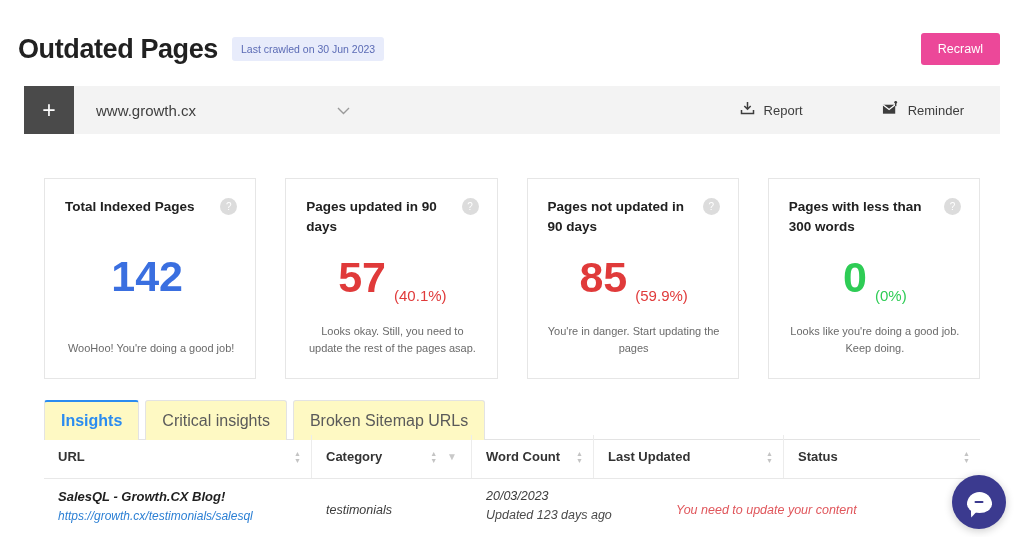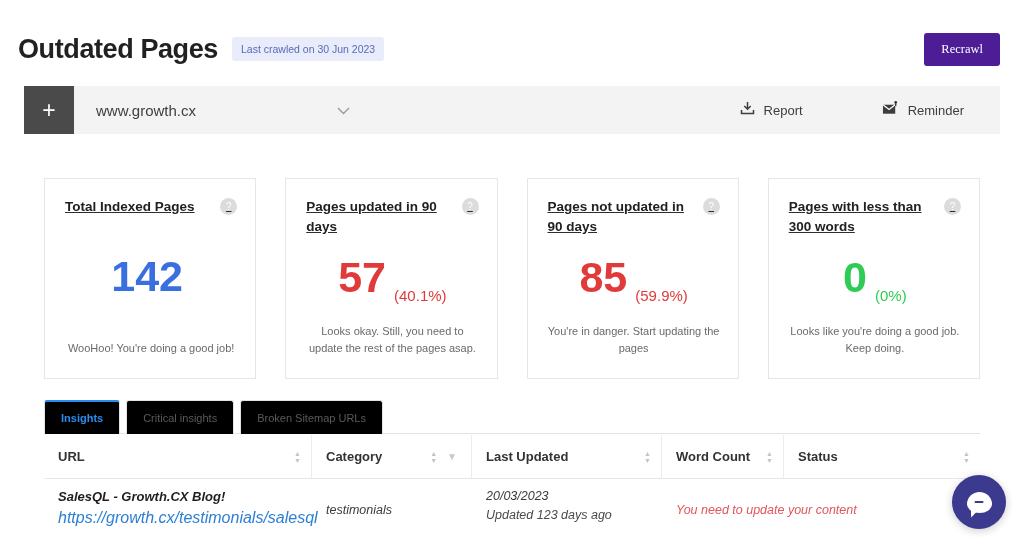--- a/index.html
+++ b/index.html
@@ -26,22 +26,22 @@
     margin-left: 14px;
     background: #e8ecfb;
     color: #5b6bb5;
     font-size: 10.5px;
     padding: 6px 9px 6px 9px;
     border-radius: 3px;
     white-space: nowrap;
   }
   .header-spacer { flex: 1; }
   .recrawl-btn {
-    background: #4c1d95; color: #fff; border: none;
-    font-family: Liberation Serif, serif; font-size: 12.5px;
+    background: #ec4899; color: #fff; border: none;
+    font-family: Liberation Sans, sans-serif; font-size: 12.5px;
     padding: 9px 17px; border-radius: 3px; cursor: pointer;
     white-space: nowrap;
   }
 
   
   .toolbar {
     position: absolute; left: 24px; top: 86px;
     width: 976px; height: 48px;
     background: #f3f3f3;
     display: flex; align-items: stretch;
@@ -71,21 +71,21 @@
     position: absolute; left: 44px; top: 178px;
     width: 936px; display: flex; gap: 29px;
   }
   .card {
     width: 213px; height: 201px;
     background: #fff; border: 1px solid #e6e6e6;
     padding: 18px 18px 0 20px;
     display: flex; flex-direction: column;
     position: relative;
   }
-  .card-title-row { display: flex; align-items: flex-start; text-decoration: underline; }
+  .card-title-row { display: flex; align-items: flex-start; }
   .card-title {
     font-size: 13.5px; font-weight: 700; color: #212121;
     line-height: 1.45; flex: 1; padding-right: 6px;
   }
   .help-icon {
     width: 17px; height: 17px; border-radius: 50%;
     background: #dcdcdc; color: #fff;
     font-size: 10px; line-height: 17px; text-align: center;
     flex: 0 0 auto; cursor: pointer; margin-top: 1px;
   }
@@ -101,22 +101,22 @@
   }
 
   
   .tabs {
     position: absolute; left: 44px; top: 399px;
     width: 936px; display: flex; align-items: flex-end;
     border-bottom: 1px solid #e3e3e3;
   }
   .tab {
     padding: 11px 16px 10px 16px;
-    font-size: 11px; color: #5a5a5a;
-    background: #000000;
+    font-size: 16px; color: #5a5a5a;
+    background: #fef9c3;
     border: 1px solid #e3e3e3; border-bottom: none;
     border-radius: 3px 3px 0 0;
     margin-right: 6px; cursor: pointer; white-space: nowrap;
     position: relative; top: 1px;
   }
   .tab.active {
     color: #2b8cf0; font-weight: 700;
     border-top: 2px solid #2b8cf0;
     padding-top: 10px;
   }
@@ -140,21 +140,21 @@
   .funnel { color: #c9c9c9; cursor: pointer; padding-right: 14px; font-size: 10px; }
   .col-url { width: 268px; padding-left: 14px; border-right: 1px solid #ececec; }
   .col-cat { width: 160px; padding-left: 14px; border-right: 1px solid #ececec; }
   .col-upd { width: 190px; padding-left: 14px; border-right: 1px solid #ececec; }
   .col-wc  { width: 122px; padding-left: 14px; border-right: 1px solid #ececec; }
   .col-st  { flex: 1; padding-left: 14px; }
 
   .t-row { display: flex; align-items: flex-start; padding-top: 10px; font-style: italic; }
   .cell { font-size: 12.5px; color: #3b3b3b; }
   .row-title { font-size: 13px; font-weight: 700; color: #1f1f1f; }
-  .row-link { font-size: 16px; color: #2b7fd4; margin-top: 5px; display: block; cursor: pointer; }
+  .row-link { font-size: 12px; color: #2b7fd4; margin-top: 5px; display: block; cursor: pointer; }
   .row-date { font-size: 12.5px; color: #3b3b3b; }
   .row-ago { font-size: 12.5px; color: #4a4a4a; margin-top: 5px; }
   .row-status { font-size: 12.5px; color: #e0565b; }
 
   
   .chat-widget {
     position: absolute; right: 18px; bottom: 8px;
     width: 54px; height: 54px; border-radius: 50%;
     background: #3b3a8f;
     display: flex; align-items: center; justify-content: center;
@@ -291,29 +291,29 @@
           </span>
       </div>
       <div class="th col-cat">
         <span class="lbl">Category</span>
         <span class="sorter">
             <span>▲</span>
             <span>▼</span>
           </span>
         <span class="funnel">▼</span>
       </div>
+      <div class="th col-wc">
+        <span class="lbl">Word Count</span>
+        <span class="sorter">
+            <span>▲</span>
+            <span>▼</span>
+          </span>
+      </div>
       <div class="th col-upd">
         <span class="lbl">Last Updated</span>
-        <span class="sorter">
-            <span>▲</span>
-            <span>▼</span>
-          </span>
-      </div>
-      <div class="th col-wc">
-        <span class="lbl">Word Count</span>
         <span class="sorter">
             <span>▲</span>
             <span>▼</span>
           </span>
       </div>
       <div class="th col-st">
         <span class="lbl">Status</span>
         <span class="sorter">
             <span>▲</span>
             <span>▼</span>

